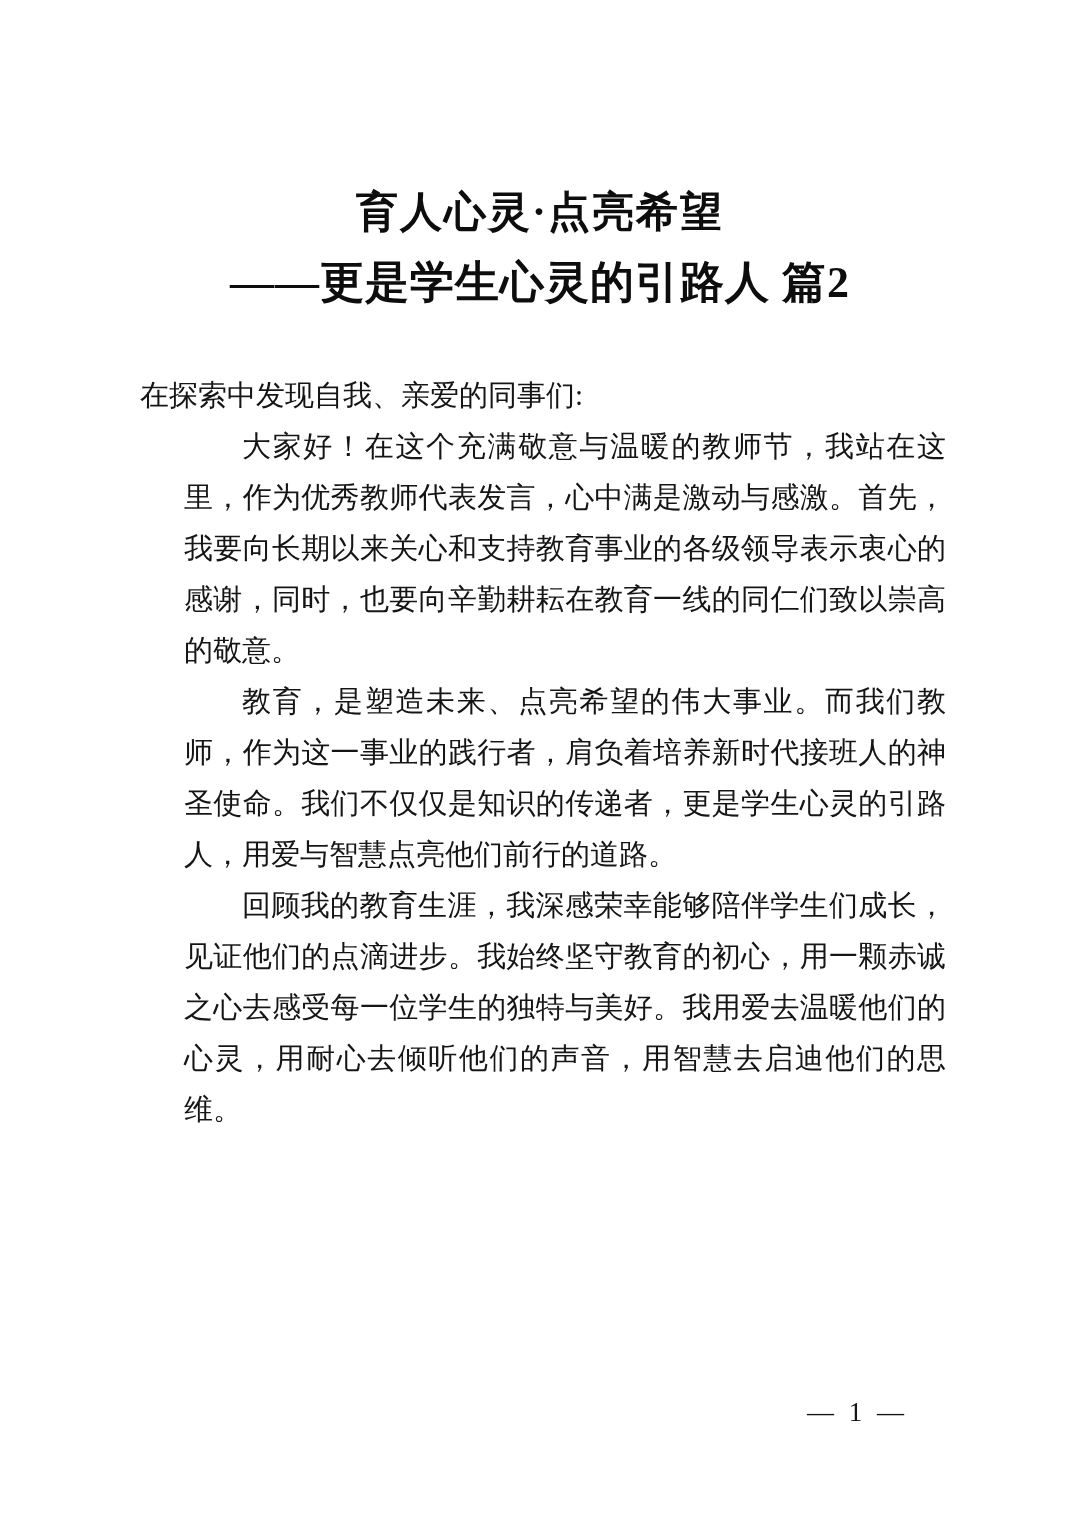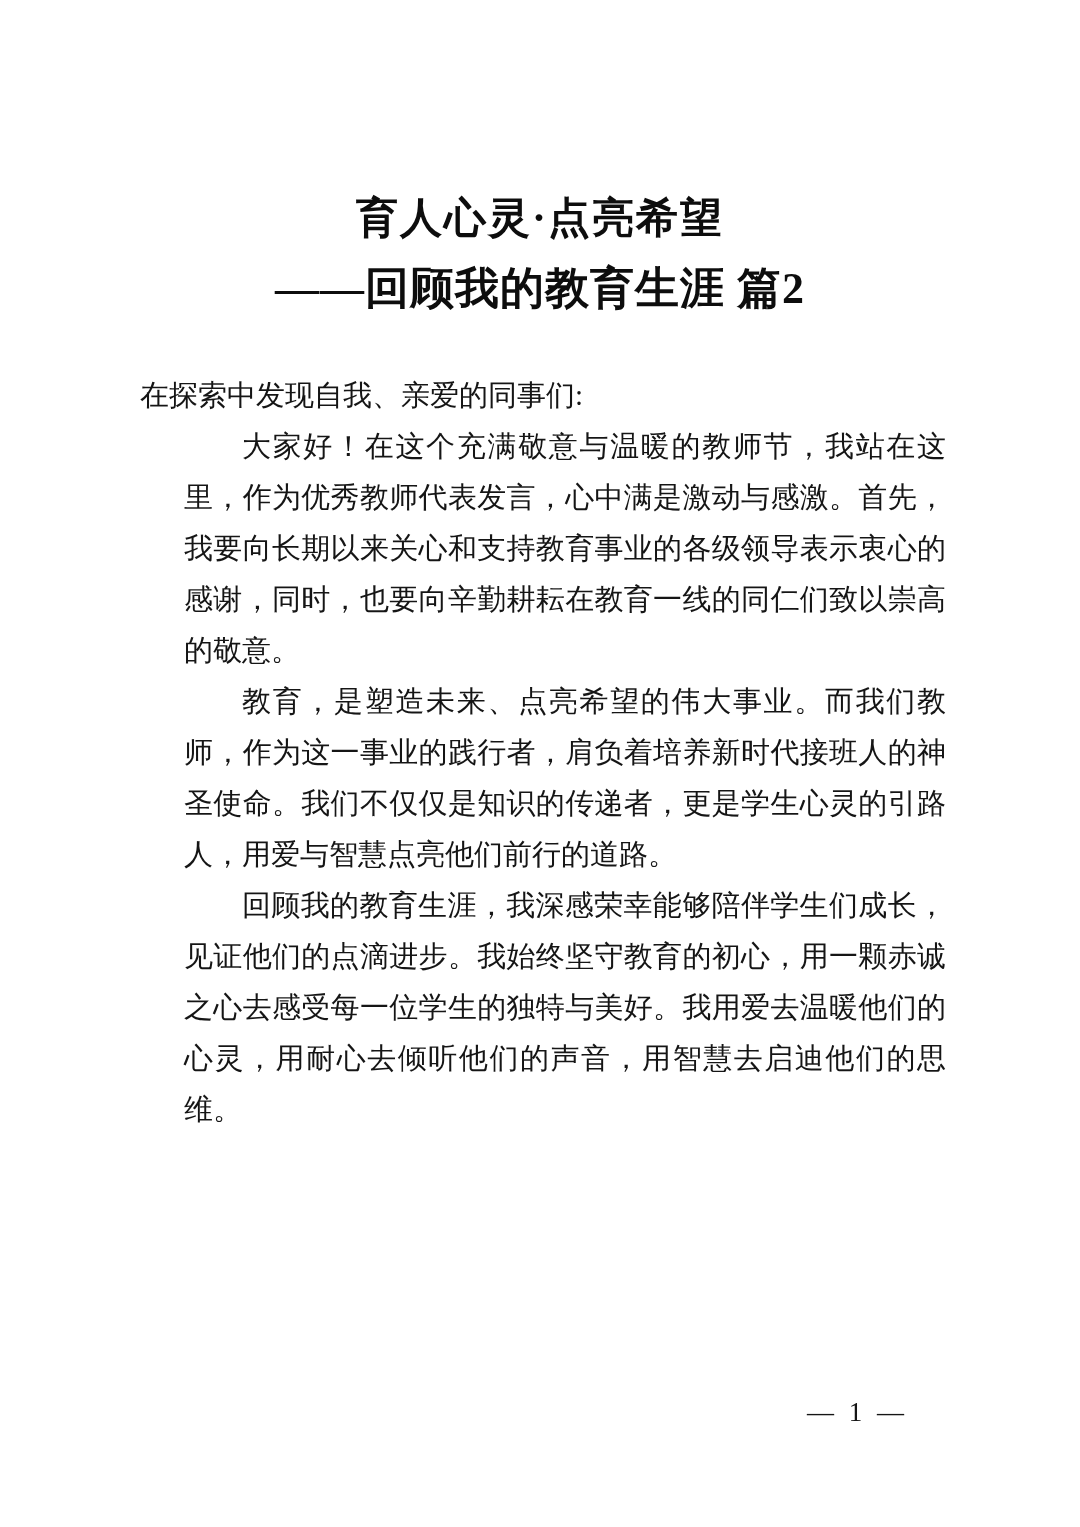--- a/index.html
+++ b/index.html
@@ -22,21 +22,21 @@
     left: 0;
     width: 100%;
     text-align: center;
     font-weight: bold;
     color: #0d0d0d;
   }
   .title-line1 {
     font-size: 42px;
     line-height: 48px;
     letter-spacing: 2px;
-    margin: 10px;
+    margin: 4px;
   }
   .title-line2 {
     font-size: 44px;
     line-height: 50px;
     letter-spacing: 1px;
     margin: 22px 0 0 0;
   }
   .body-text {
     position: absolute;
     top: 370px;
@@ -66,21 +66,21 @@
     color: #151515;
   }
 </style>
 </head>
 <body>
 
 <div class="page">
 
   <div class="title-block">
     <h1 class="title-line1">育人心灵·点亮希望</h1>
-    <h2 class="title-line2">——回顾我的教育生涯 篇2</h2>
+    <h2 class="title-line2">——更是学生心灵的引路人 篇2</h2>
   </div>
 
   <div class="body-text">
     <p class="para">在探索中发现自我、亲爱的同事们:</p>
     <p class="para indent">大家好！在这个充满敬意与温暖的教师节，我站在这里，作为优秀教师代表发言，心中满是激动与感激。首先，我要向长期以来关心和支持教育事业的各级领导表示衷心的感谢，同时，也要向辛勤耕耘在教育一线的同仁们致以崇高的敬意。</p>
     <p class="para indent">教育，是塑造未来、点亮希望的伟大事业。而我们教师，作为这一事业的践行者，肩负着培养新时代接班人的神圣使命。我们不仅仅是知识的传递者，更是学生心灵的引路人，用爱与智慧点亮他们前行的道路。</p>
     <p class="para indent">回顾我的教育生涯，我深感荣幸能够陪伴学生们成长，见证他们的点滴进步。我始终坚守教育的初心，用一颗赤诚之心去感受每一位学生的独特与美好。我用爱去温暖他们的心灵，用耐心去倾听他们的声音，用智慧去启迪他们的思维。</p>
   </div>
 
   <div class="page-number">— 1 —</div>

